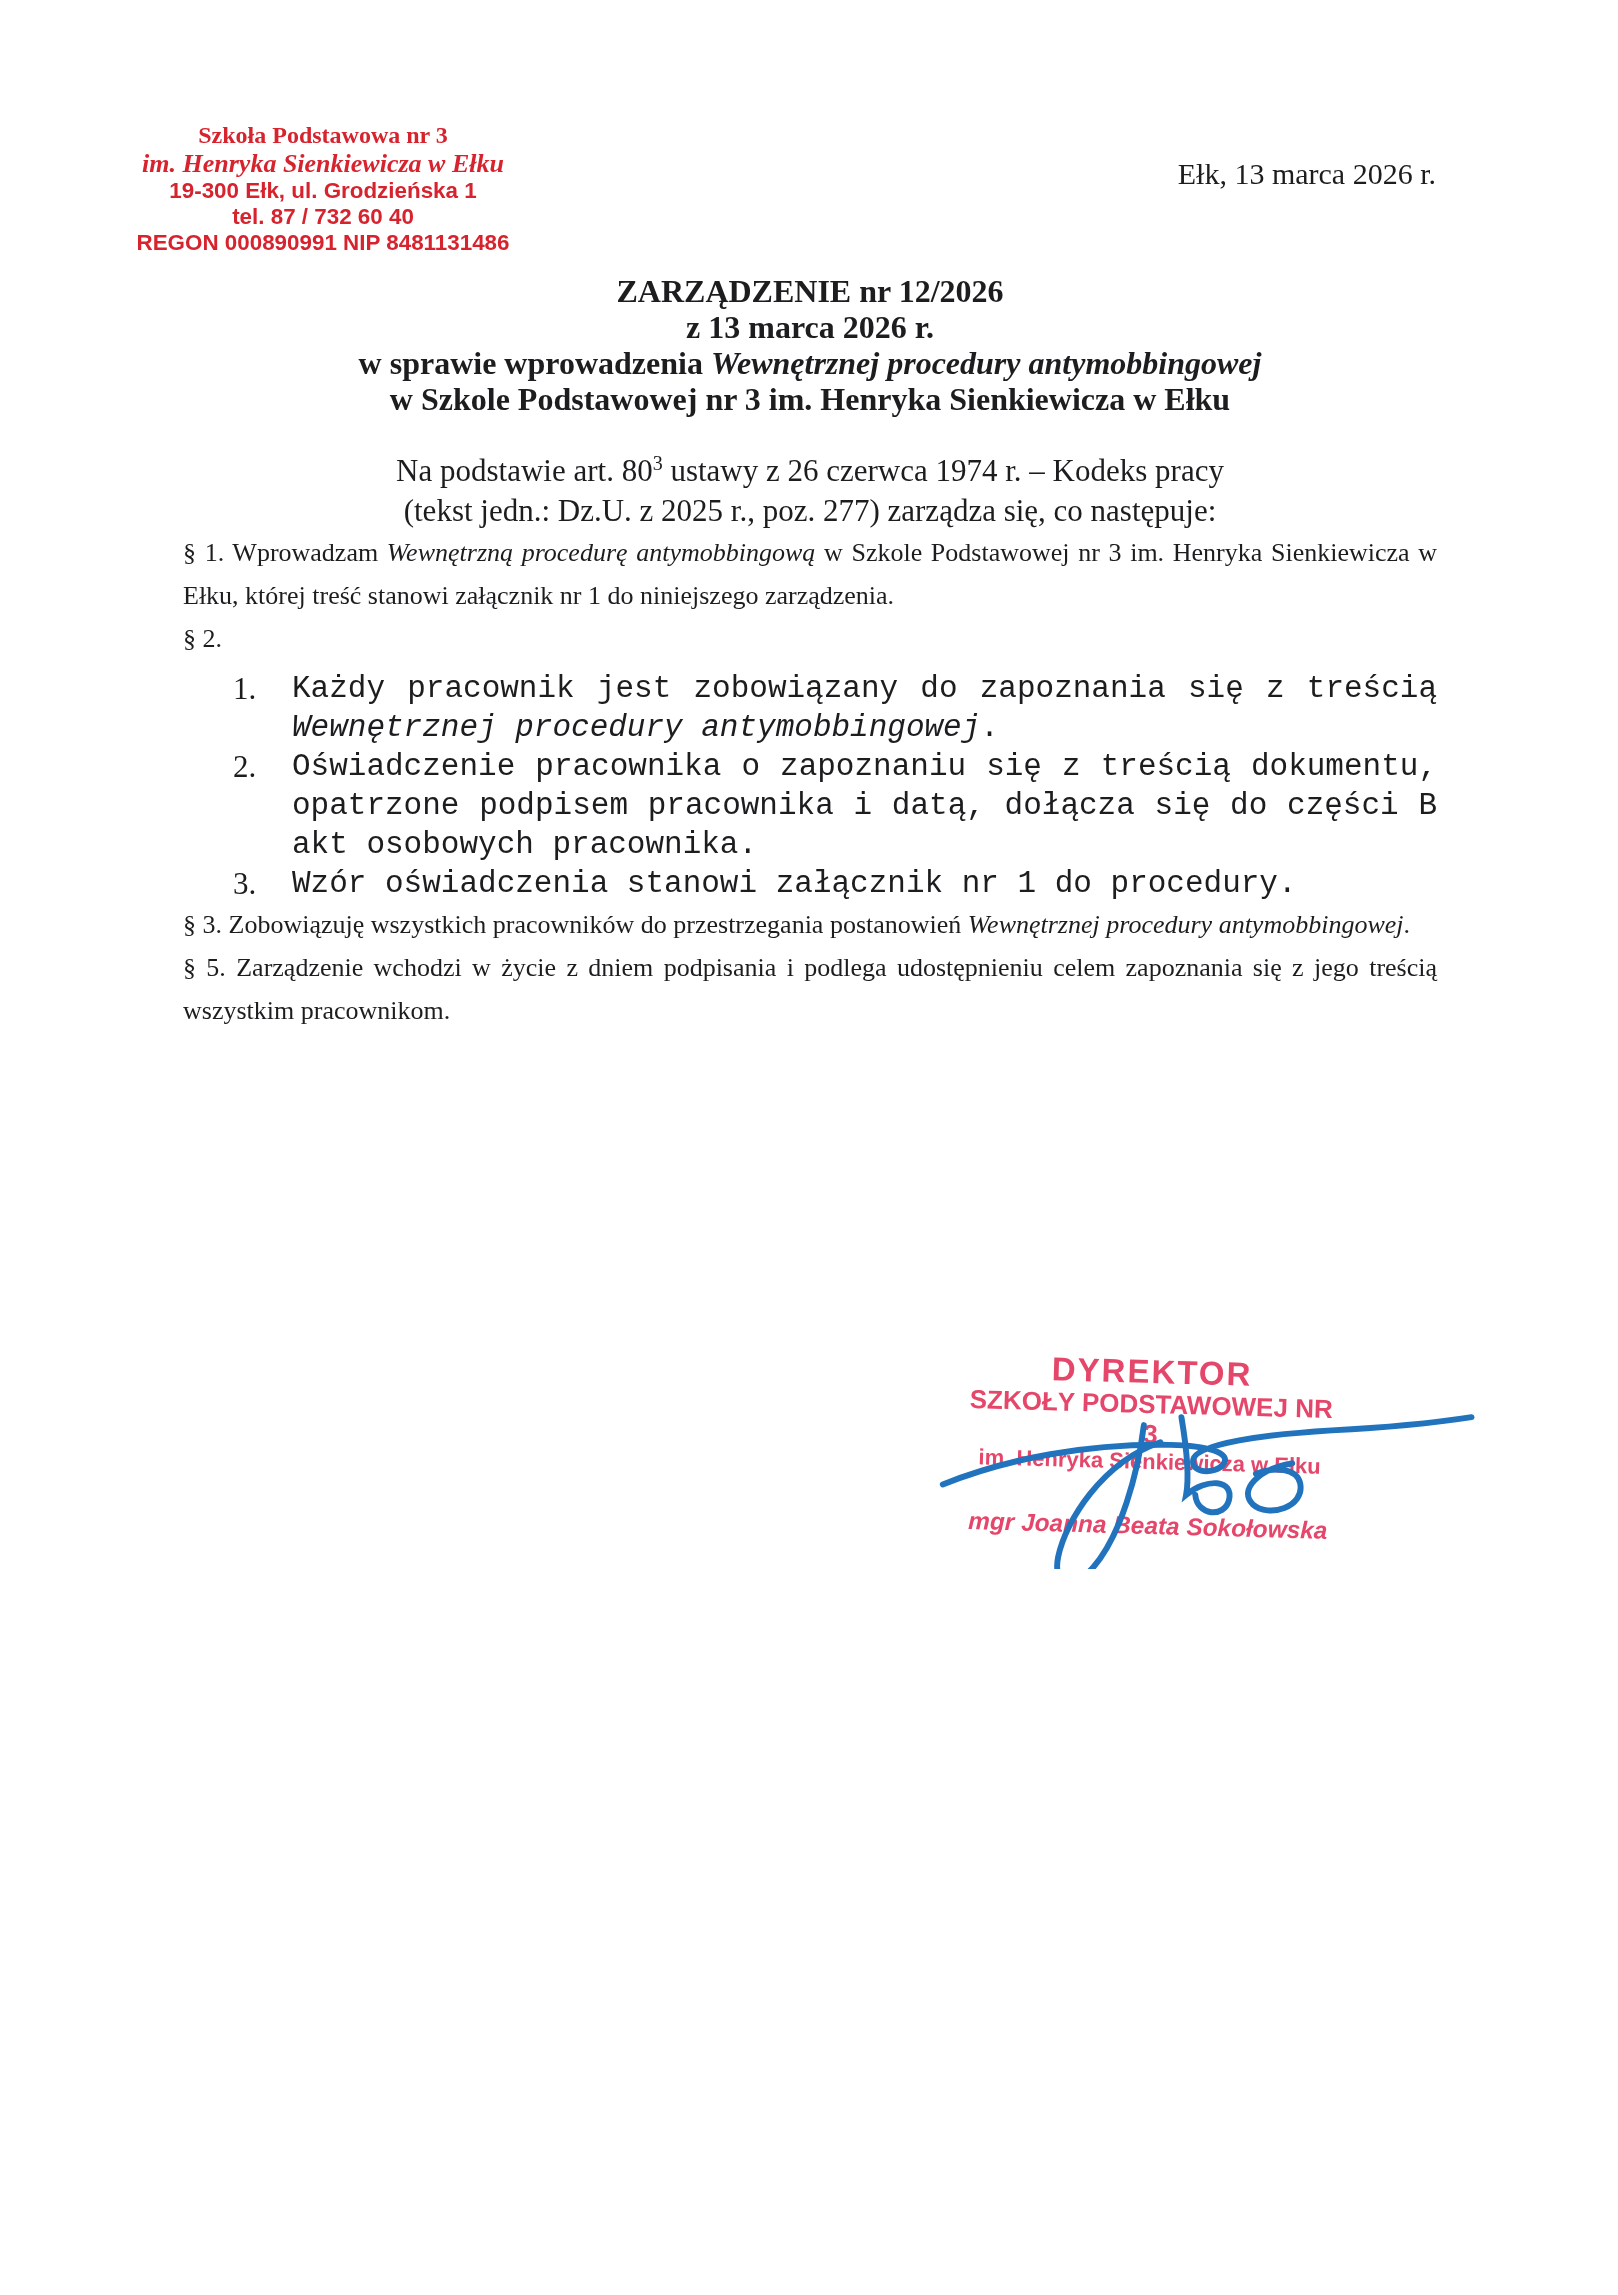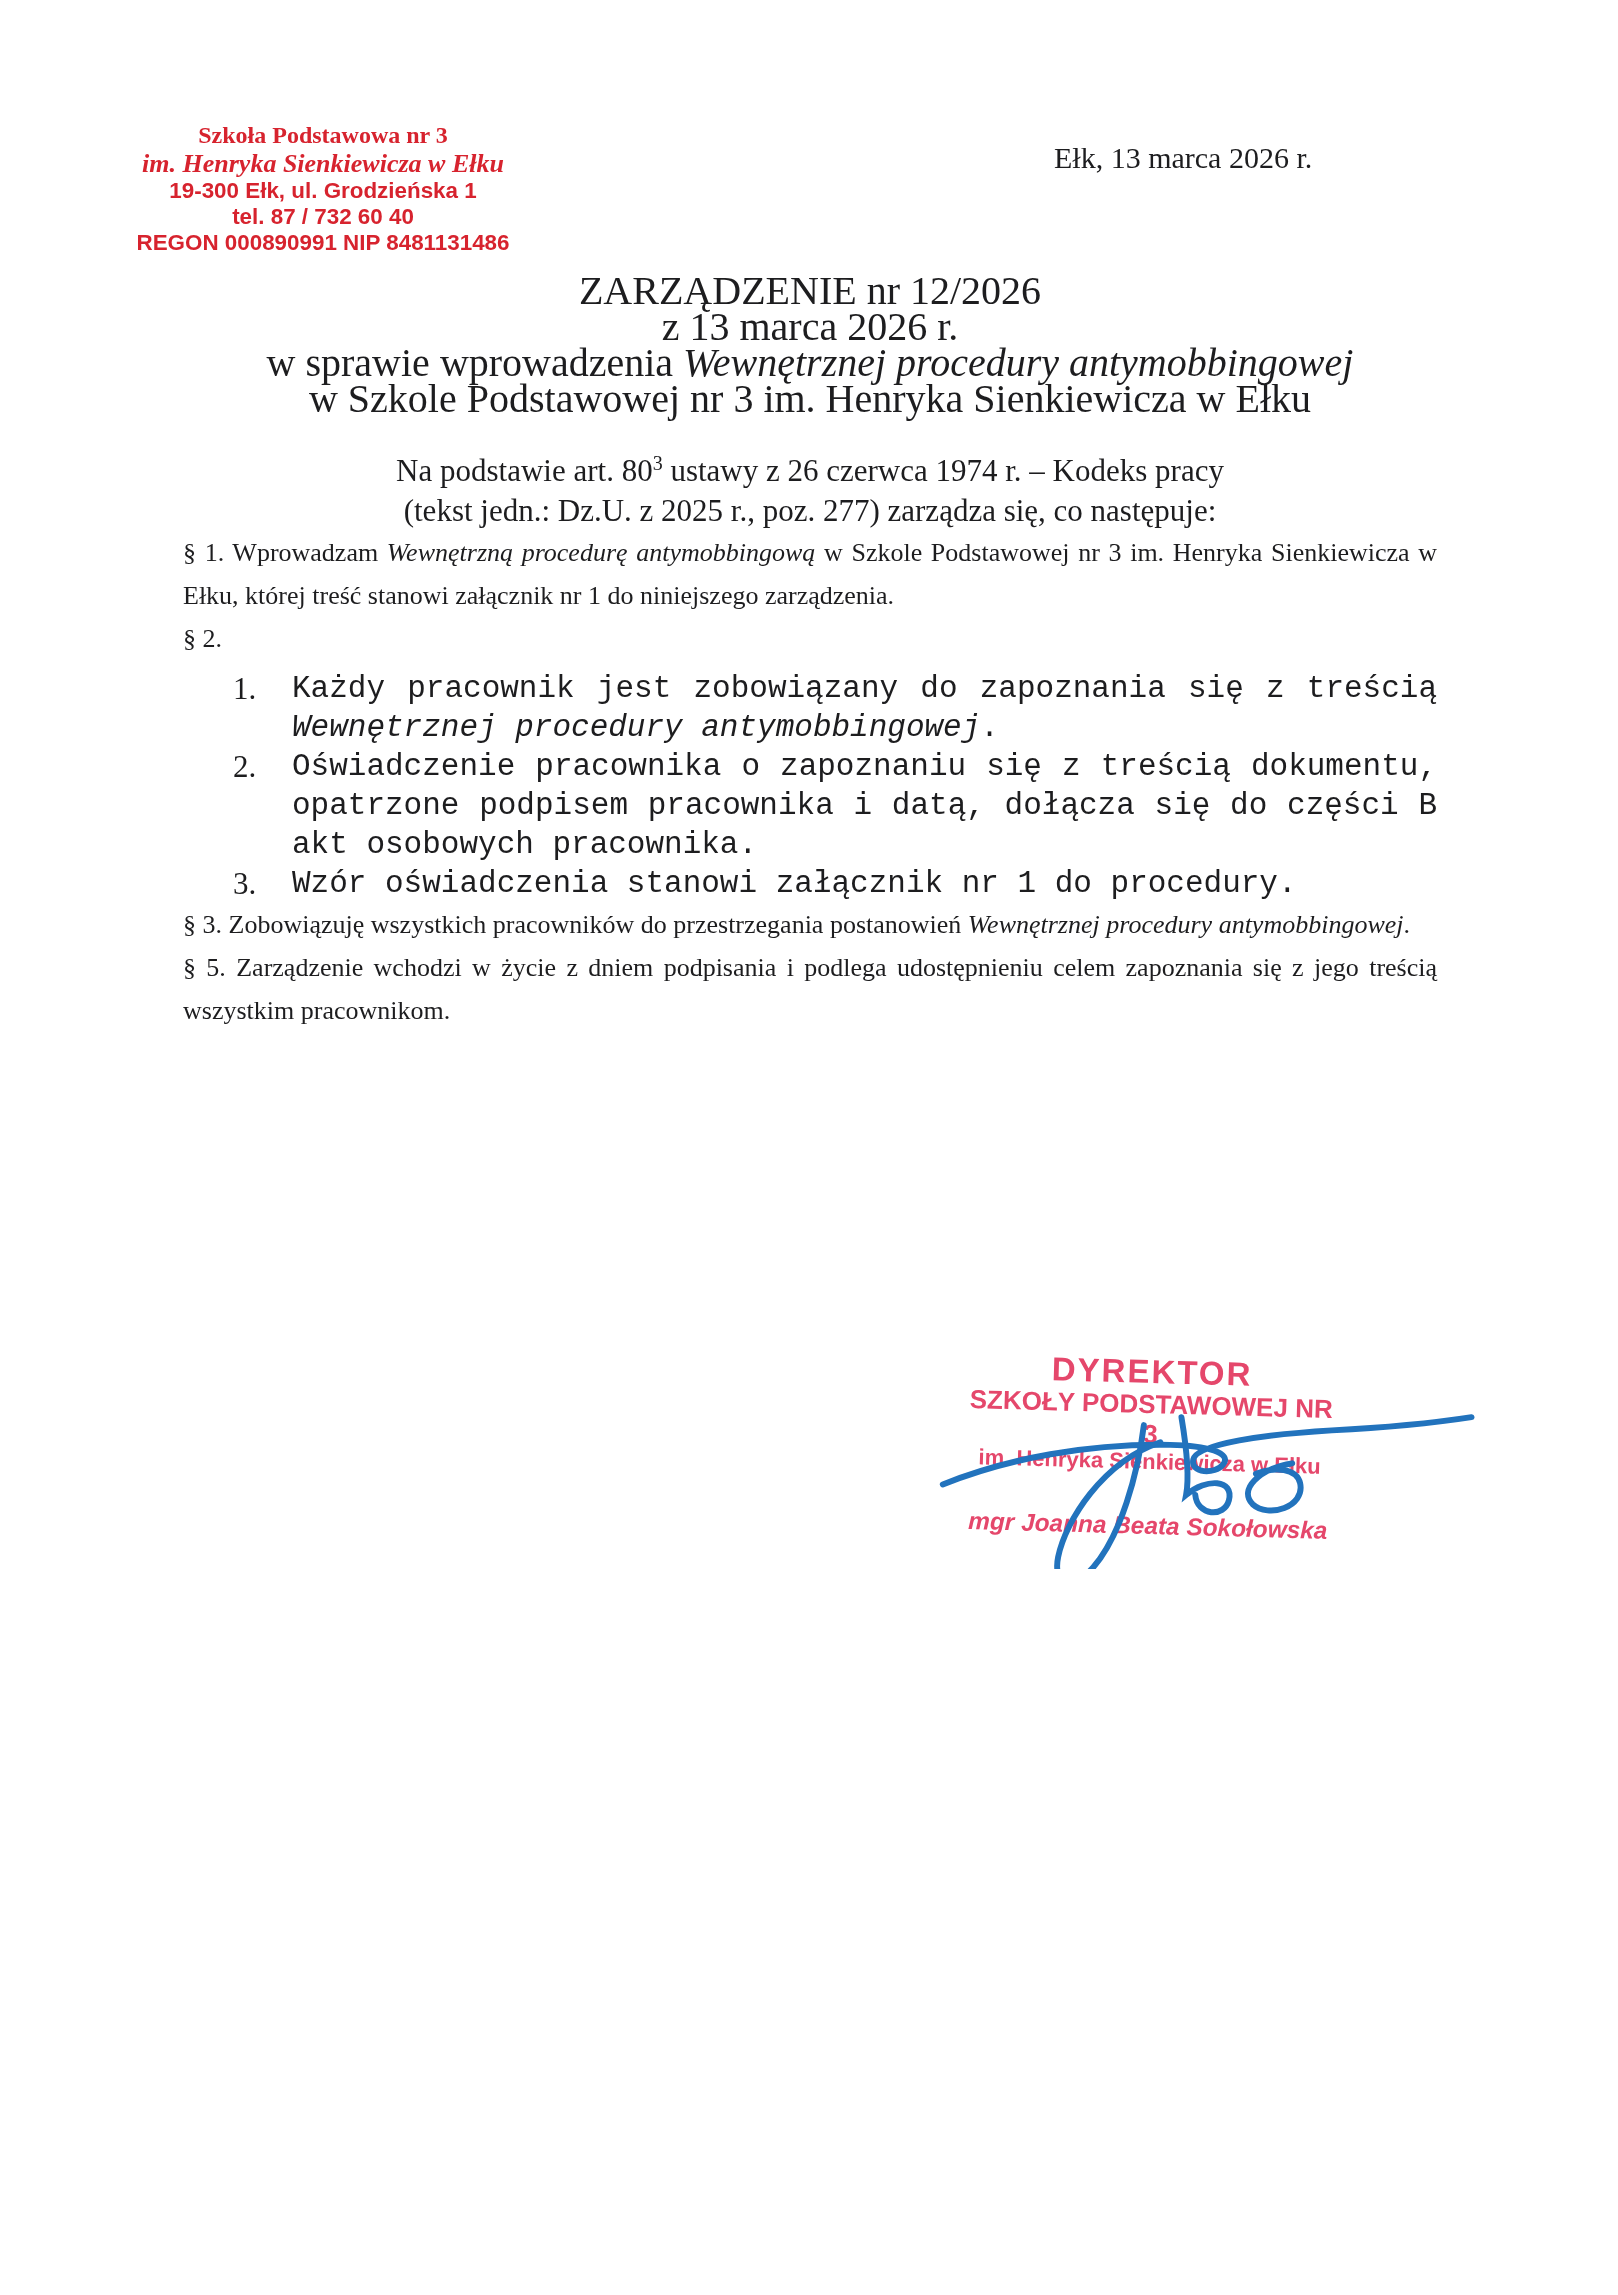--- a/index.html
+++ b/index.html
@@ -14,26 +14,26 @@
   
   .letterhead{
     position:absolute;left:112px;top:120px;width:422px;
     text-align:center;color:#d7232e;
   }
   .lh-1{font-family:"Liberation Serif",serif;font-weight:bold;font-size:24px;line-height:30px;}
   .lh-2{font-family:"Liberation Serif",serif;font-weight:bold;font-style:italic;font-size:26px;line-height:28px;}
   .lh-3,.lh-4,.lh-5{font-family:"Liberation Sans",sans-serif;font-weight:bold;font-size:22.4px;line-height:26px;}
   
   .dateline{
-    position:absolute;top:141px;left:1054px;width:382px;
-    font-size:30px;
+    position:absolute;top:157px;left:1054px;width:382px;
+    text-align:right;font-size:30px;
   }
   
   .content{position:absolute;left:183px;top:273px;width:1254px;}
-  .doc-title{text-align:center;font-weight:normal;font-size:40px;line-height:36px;}
+  .doc-title{text-align:center;font-weight:bold;font-size:32px;line-height:36px;}
   .doc-title .it{font-style:italic;}
   .legal{ text-align:center;font-size:31px;line-height:40px;margin-top:34px;}
   .legal sup{font-size:20px;vertical-align:super;line-height:0;}
   p.para{
     margin:0;text-align:justify;font-size:26px;line-height:43px;
   }
   .p1{margin-top:36px;}
   .p2head{margin-top:33px;text-align:left;}
   .olist{margin-top:9.2px;padding-left:50px;font-size:31px;line-height:39px;}
   .olist .li{display:flex;align-items:flex-start;}

